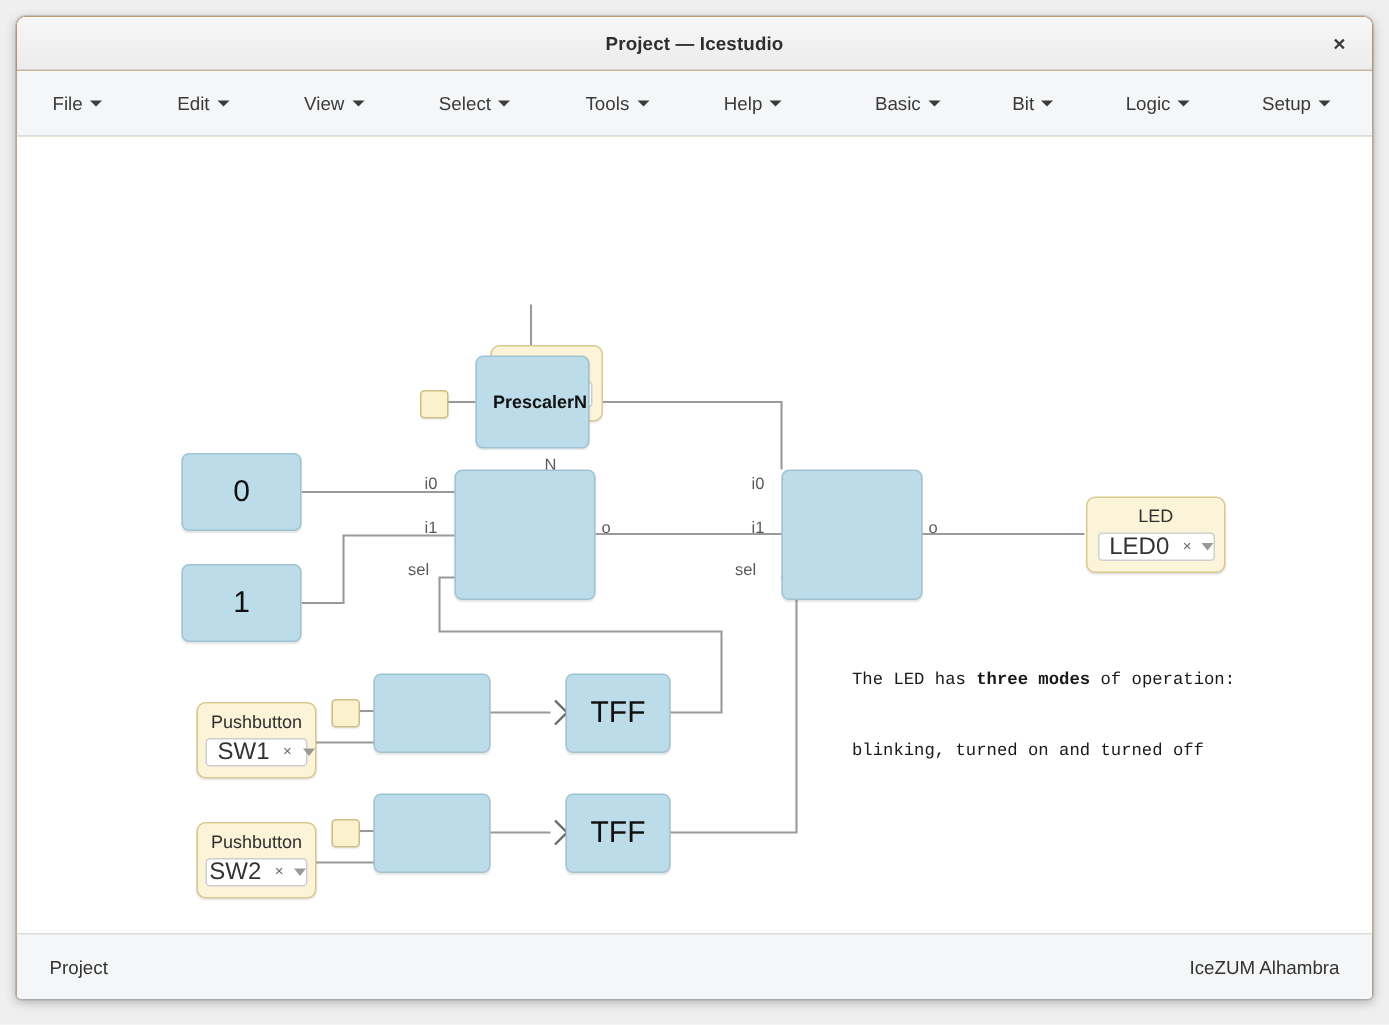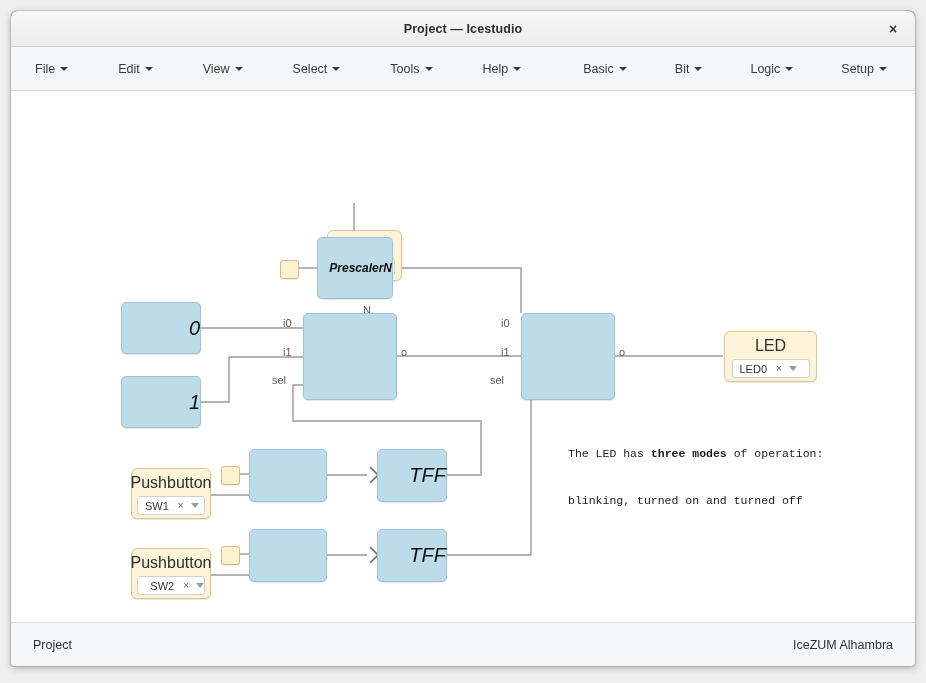--- a/index.html
+++ b/index.html
@@ -108,22 +108,21 @@
     position: absolute;
     box-sizing: border-box;
   }
   .blk {
     background: #bcdcea;
     border: 1px solid #9fc2d2;
     border-radius: 5px;
     box-shadow: 0 1px 1px rgba(0,0,0,0.10);
     display: flex;
     align-items: center;
-    justify-content: flex-end;
-    font-style: italic;
+    justify-content: center;
   }
   .blk-label {
     font-size: 20px;
     color: #111;
     font-family: "Liberation Sans", sans-serif;
   }
   .blk-label.small {
     font-size: 12px;
     font-weight: bold;
   }
@@ -132,42 +131,42 @@
     border: 1px solid #d9c98e;
     border-radius: 6px;
     box-shadow: 0 1px 1px rgba(0,0,0,0.10);
     display: flex;
     flex-direction: column;
     align-items: center;
     padding-top: 5px;
     box-sizing: border-box;
   }
   .ybox-title {
-    font-size: 16px;
+    font-size: 12px;
     color: #2f2f2f;
     margin-bottom: 4px;
   }
   .ybox-field {
     background: #ffffff;
     border: 1px solid #cfcfcf;
     border-radius: 3px;
     font-size: 11px;
     color: #333;
     text-align: center;
     display: flex;
     align-items: center;
     justify-content: center;
     box-sizing: border-box;
   }
   .sel-field {
     justify-content: flex-start;
     padding-left: 7px;
     gap: 0;
   }
-  .sel-value { flex: 0 0 auto; font-size: 11px; color: #333; }
+  .sel-value { flex: 0 0 auto; font-size: 16px; color: #333; }
   .sel-clear {
     margin-left: 9px;
     font-size: 10px;
     color: #666;
     cursor: pointer;
   }
   .sel-arrow {
     margin-left: 7px;
     width: 0; height: 0;
     border-left: 4px solid transparent;

